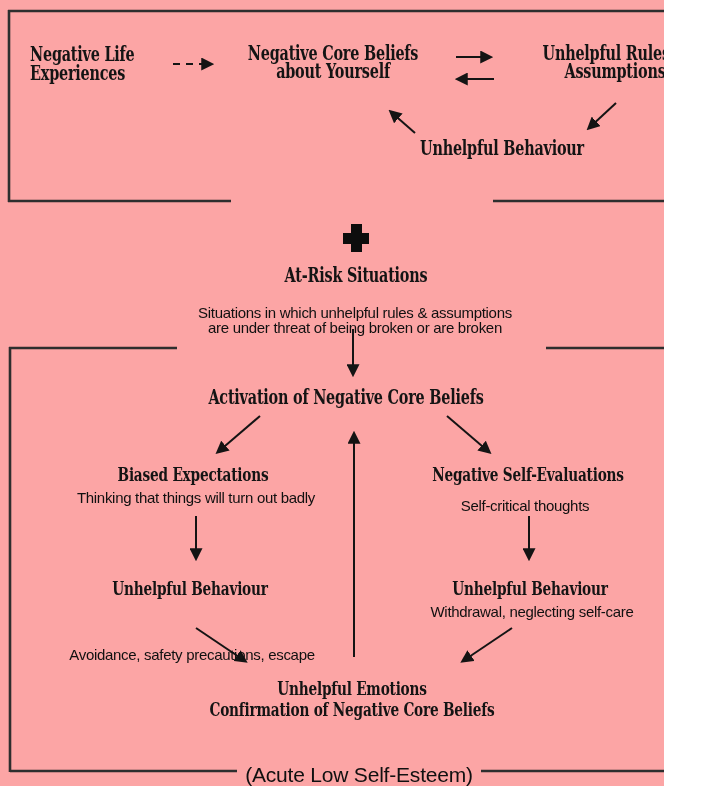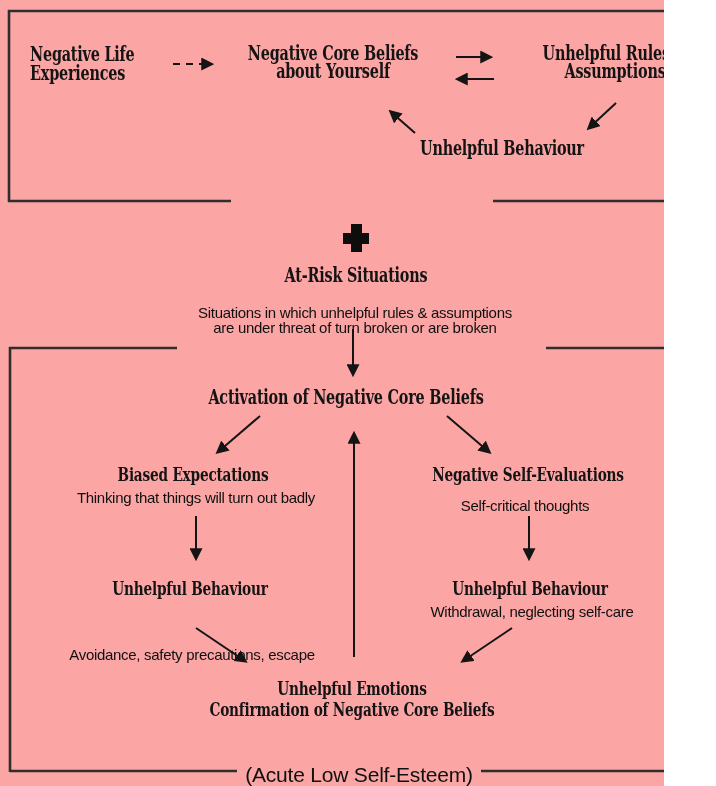--- a/index.html
+++ b/index.html
@@ -82,21 +82,21 @@
 
 
   <div id="plus">
     <div class="v"></div>
     <div class="h"></div>
   </div>
 
   <div class="hd" style="left:356px; top:266px; font-size:20px;">At-Risk Situations</div>
   <div class="sub" style="left:355px; top:289px;margin-top:16px;">
     <div>Situations in which unhelpful rules &amp; assumptions</div>
-    <div>are under threat of turn broken or are broken</div>
+    <div>are under threat of being broken or are broken</div>
   </div>
 
   <div class="hd" style="left:346px; top:388px; font-size:20px;">Activation of Negative Core Beliefs</div>
 
   <div class="hd" style="left:193px; top:465px;">Biased Expectations</div>
   <div class="sub" style="left:196px; top:490px;">Thinking that things will turn out badly</div>
 
   <div class="hd" style="left:528px; top:465px;">Negative Self-Evaluations</div>
   <div class="sub" style="left:525px; top:490px;margin-top:8px;">Self-critical thoughts</div>
 

